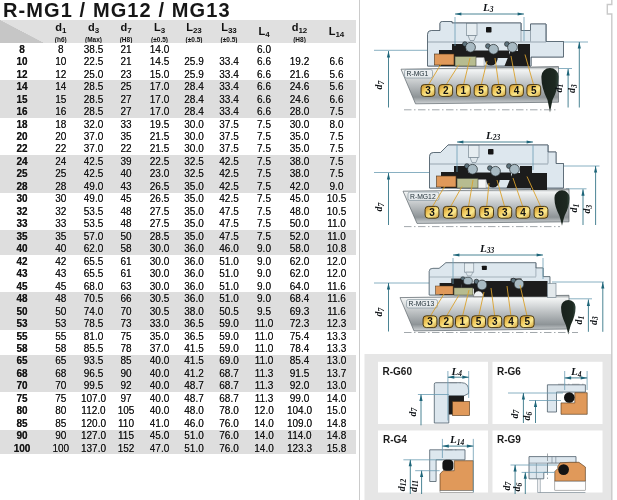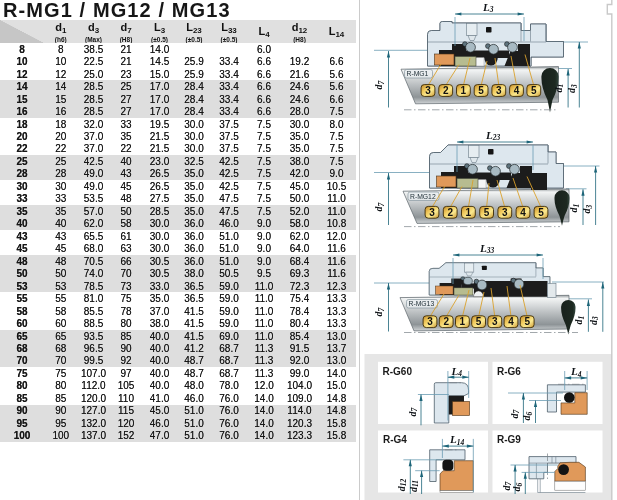--- a/index.html
+++ b/index.html
@@ -180,20 +180,32 @@
           <td>37.0</td>
           <td>22</td>
           <td>21.5</td>
           <td>30.0</td>
           <td>37.5</td>
           <td>7.5</td>
           <td>35.0</td>
           <td>7.5</td>
         </tr>
 <tr class="g">
+          <td class="c0">24</td>
+          <td>24</td>
+          <td>42.5</td>
+          <td>39</td>
+          <td>22.5</td>
+          <td>32.5</td>
+          <td>42.5</td>
+          <td>7.5</td>
+          <td>38.0</td>
+          <td>7.5</td>
+        </tr>
+<tr class="g">
           <td class="c0">25</td>
           <td>25</td>
           <td>42.5</td>
           <td>40</td>
           <td>23.0</td>
           <td>32.5</td>
           <td>42.5</td>
           <td>7.5</td>
           <td>38.0</td>
           <td>7.5</td>
@@ -213,20 +225,32 @@
 <tr class="w">
           <td class="c0">30</td>
           <td>30</td>
           <td>49.0</td>
           <td>45</td>
           <td>26.5</td>
           <td>35.0</td>
           <td>42.5</td>
           <td>7.5</td>
           <td>45.0</td>
+          <td>10.5</td>
+        </tr>
+<tr class="w">
+          <td class="c0">32</td>
+          <td>32</td>
+          <td>53.5</td>
+          <td>48</td>
+          <td>27.5</td>
+          <td>35.0</td>
+          <td>47.5</td>
+          <td>7.5</td>
+          <td>48.0</td>
           <td>10.5</td>
         </tr>
 <tr class="w">
           <td class="c0">33</td>
           <td>33</td>
           <td>53.5</td>
           <td>48</td>
           <td>27.5</td>
           <td>35.0</td>
           <td>47.5</td>
@@ -252,20 +276,32 @@
           <td>62.0</td>
           <td>58</td>
           <td>30.0</td>
           <td>36.0</td>
           <td>46.0</td>
           <td>9.0</td>
           <td>58.0</td>
           <td>10.8</td>
         </tr>
 <tr class="w">
+          <td class="c0">42</td>
+          <td>42</td>
+          <td>65.5</td>
+          <td>61</td>
+          <td>30.0</td>
+          <td>36.0</td>
+          <td>51.0</td>
+          <td>9.0</td>
+          <td>62.0</td>
+          <td>12.0</td>
+        </tr>
+<tr class="w">
           <td class="c0">43</td>
           <td>43</td>
           <td>65.5</td>
           <td>61</td>
           <td>30.0</td>
           <td>36.0</td>
           <td>51.0</td>
           <td>9.0</td>
           <td>62.0</td>
           <td>12.0</td>
@@ -335,32 +371,20 @@
           <td>58</td>
           <td>85.5</td>
           <td>78</td>
           <td>37.0</td>
           <td>41.5</td>
           <td>59.0</td>
           <td>11.0</td>
           <td>78.4</td>
           <td>13.3</td>
         </tr>
-<tr class="w">
-          <td class="c0">60</td>
-          <td>60</td>
-          <td>88.5</td>
-          <td>80</td>
-          <td>38.0</td>
-          <td>41.5</td>
-          <td>59.0</td>
-          <td>11.0</td>
-          <td>80.4</td>
-          <td>13.3</td>
-        </tr>
 <tr class="g">
           <td class="c0">65</td>
           <td>65</td>
           <td>93.5</td>
           <td>85</td>
           <td>40.0</td>
           <td>41.5</td>
           <td>69.0</td>
           <td>11.0</td>
           <td>85.4</td>
@@ -430,32 +454,20 @@
           <td class="c0">90</td>
           <td>90</td>
           <td>127.0</td>
           <td>115</td>
           <td>45.0</td>
           <td>51.0</td>
           <td>76.0</td>
           <td>14.0</td>
           <td>114.0</td>
           <td>14.8</td>
-        </tr>
-<tr class="g">
-          <td class="c0">95</td>
-          <td>95</td>
-          <td>132.0</td>
-          <td>120</td>
-          <td>46.0</td>
-          <td>51.0</td>
-          <td>76.0</td>
-          <td>14.0</td>
-          <td>120.3</td>
-          <td>15.8</td>
         </tr>
 <tr class="g">
           <td class="c0">100</td>
           <td>100</td>
           <td>137.0</td>
           <td>152</td>
           <td>47.0</td>
           <td>51.0</td>
           <td>76.0</td>
           <td>14.0</td>

